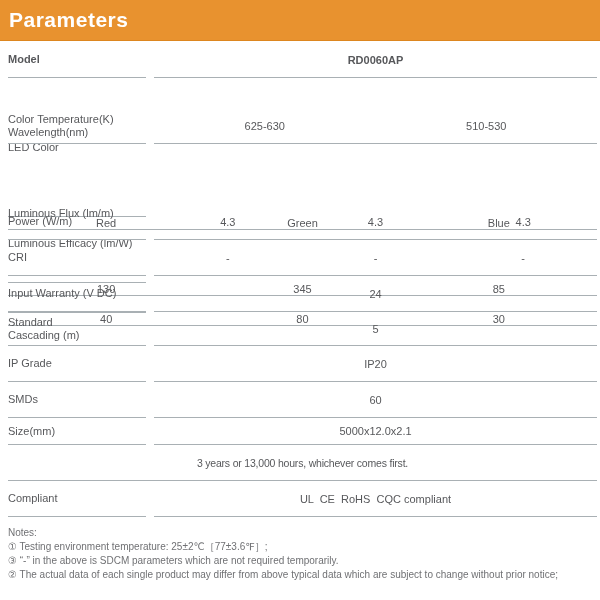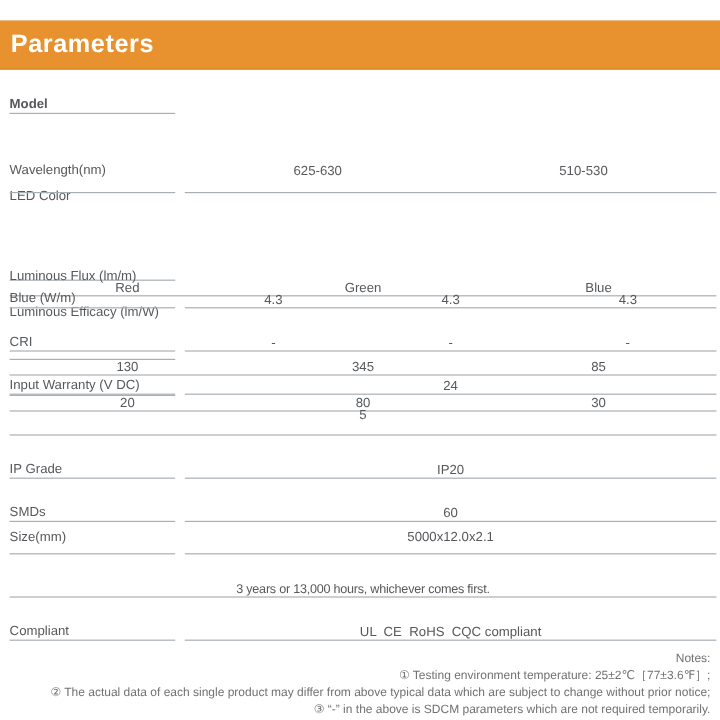--- a/index.html
+++ b/index.html
@@ -2,21 +2,21 @@
 <html><head>
 <meta charset="utf-8">
 <style>
   html,body{margin:0;padding:0;}
   body{
     width:600px;height:600px;background:#ffffff;overflow:hidden;
     font-family:"Liberation Sans","DejaVu Sans",sans-serif;
     color:#57585b;-webkit-font-smoothing:antialiased;
   }
   .banner{
-    margin-top:17px;height:40px;background:#e8922f;
+    height:40px;background:#e8922f;
     border-bottom:1px solid #dd861f;
     display:flex;align-items:center;
   }
   .banner-title{
     color:#ffffff;font-size:21px;font-weight:bold;
     padding-left:9px;letter-spacing:0.5px;
   }
   .spec-table{margin:1px 3px 0 8px;}
   .row{display:flex;align-items:stretch;}
   .lbl{
@@ -25,54 +25,58 @@
     border-bottom:1px solid #a9b0b4;
     font-size:11px;line-height:13px;
   }
   .vals{
     flex:1;display:flex;align-items:center;
     border-bottom:1px solid #a9b0b4;
   }
   .val{flex:1;text-align:center;font-size:11px;white-space:pre-wrap;}
   .bold{font-weight:bold;}
   .l2{display:block;}
-  .h28{height:36px;align-items:flex-end;} .h30{height:30px;flex-direction:column;} .h36{height:36px;} .h34{height:34px;} .h27{height:27px;}
+  .h28{height:36px;} .h30{height:30px;flex-direction:column;} .h36{height:36px;} .h34{height:34px;} .h27{height:27px;}
   .cond{font-size:10.5px;letter-spacing:-0.2px;}
-  .notes{margin:9px 8px 0 8px;font-size:10px;line-height:14px;color:#707174;text-align:right;}
+  .notes{margin:9px 8px 0 8px;font-size:10px;line-height:14px;color:#707174;}
   .notes-title{margin-bottom:0px;}
   .note{padding-left:13px;text-indent:-13px;}
 </style>
 </head>
 <body>
 
 <div class="banner">
   <span class="banner-title">Parameters</span>
 </div>
 
 <div class="spec-table">
 
   <div class="row h28">
     <div class="lbl bold">
         <span>Model</span>
       </div>
+    <div class="vals">
+      <div class="val bold">RD0060AP</div>
+    </div>
   </div>
 
   <div class="row h30">
     <div class="lbl">
         <span>LED Color</span>
       </div>
     <div class="vals">
       <div class="val">Red</div>
       <div class="val">Green</div>
       <div class="val">Blue</div>
     </div>
   </div>
 
   <div class="row h36">
     <div class="lbl">
+      <span>Color Temperature(K)</span>
       <span class="l2">Wavelength(nm)</span>
     </div>
     <div class="vals">
       <div class="val">625-630</div>
       <div class="val">510-530</div>
     </div>
   </div>
 
   <div class="row h30">
     <div class="lbl">
@@ -83,29 +87,29 @@
       <div class="val">345</div>
       <div class="val">85</div>
     </div>
   </div>
 
   <div class="row h30">
     <div class="lbl">
         <span>Luminous Efficacy (lm/W)</span>
       </div>
     <div class="vals">
-      <div class="val">20</div>
+      <div class="val">40</div>
       <div class="val">80</div>
       <div class="val">30</div>
     </div>
   </div>
 
   <div class="row h28">
     <div class="lbl">
-        <span>Blue (W/m)</span>
+        <span>Power (W/m)</span>
       </div>
     <div class="vals">
       <div class="val">4.3</div>
       <div class="val">4.3</div>
       <div class="val">4.3</div>
     </div>
   </div>
 
   <div class="row h28">
     <div class="lbl">
@@ -121,20 +125,24 @@
   <div class="row h28">
     <div class="lbl">
         <span>Input Warranty (V DC)</span>
       </div>
     <div class="vals">
       <div class="val">24</div>
     </div>
   </div>
 
   <div class="row h34">
+    <div class="lbl">
+      <span>Standard</span>
+      <span class="l2">Cascading (m)</span>
+    </div>
     <div class="vals">
       <div class="val">5</div>
     </div>
   </div>
 
   <div class="row h28">
     <div class="lbl">
         <span>IP Grade</span>
       </div>
     <div class="vals">
@@ -173,15 +181,15 @@
     <div class="vals">
       <div class="val">UL  CE  RoHS  CQC compliant</div>
     </div>
   </div>
 
 </div>
 
 <div class="notes">
   <div class="notes-title">Notes:</div>
   <div class="note">① Testing environment temperature: 25±2℃［77±3.6℉］;</div>
+  <div class="note">③ “-” in the above is SDCM parameters which are not required temporarily.</div>
   <div class="note">② The actual data of each single product may differ from above typical data which are subject to change without prior notice;</div>
-  <div class="note">③ “-” in the above is SDCM parameters which are not required temporarily.</div>
 </div>
 
 </body></html>

